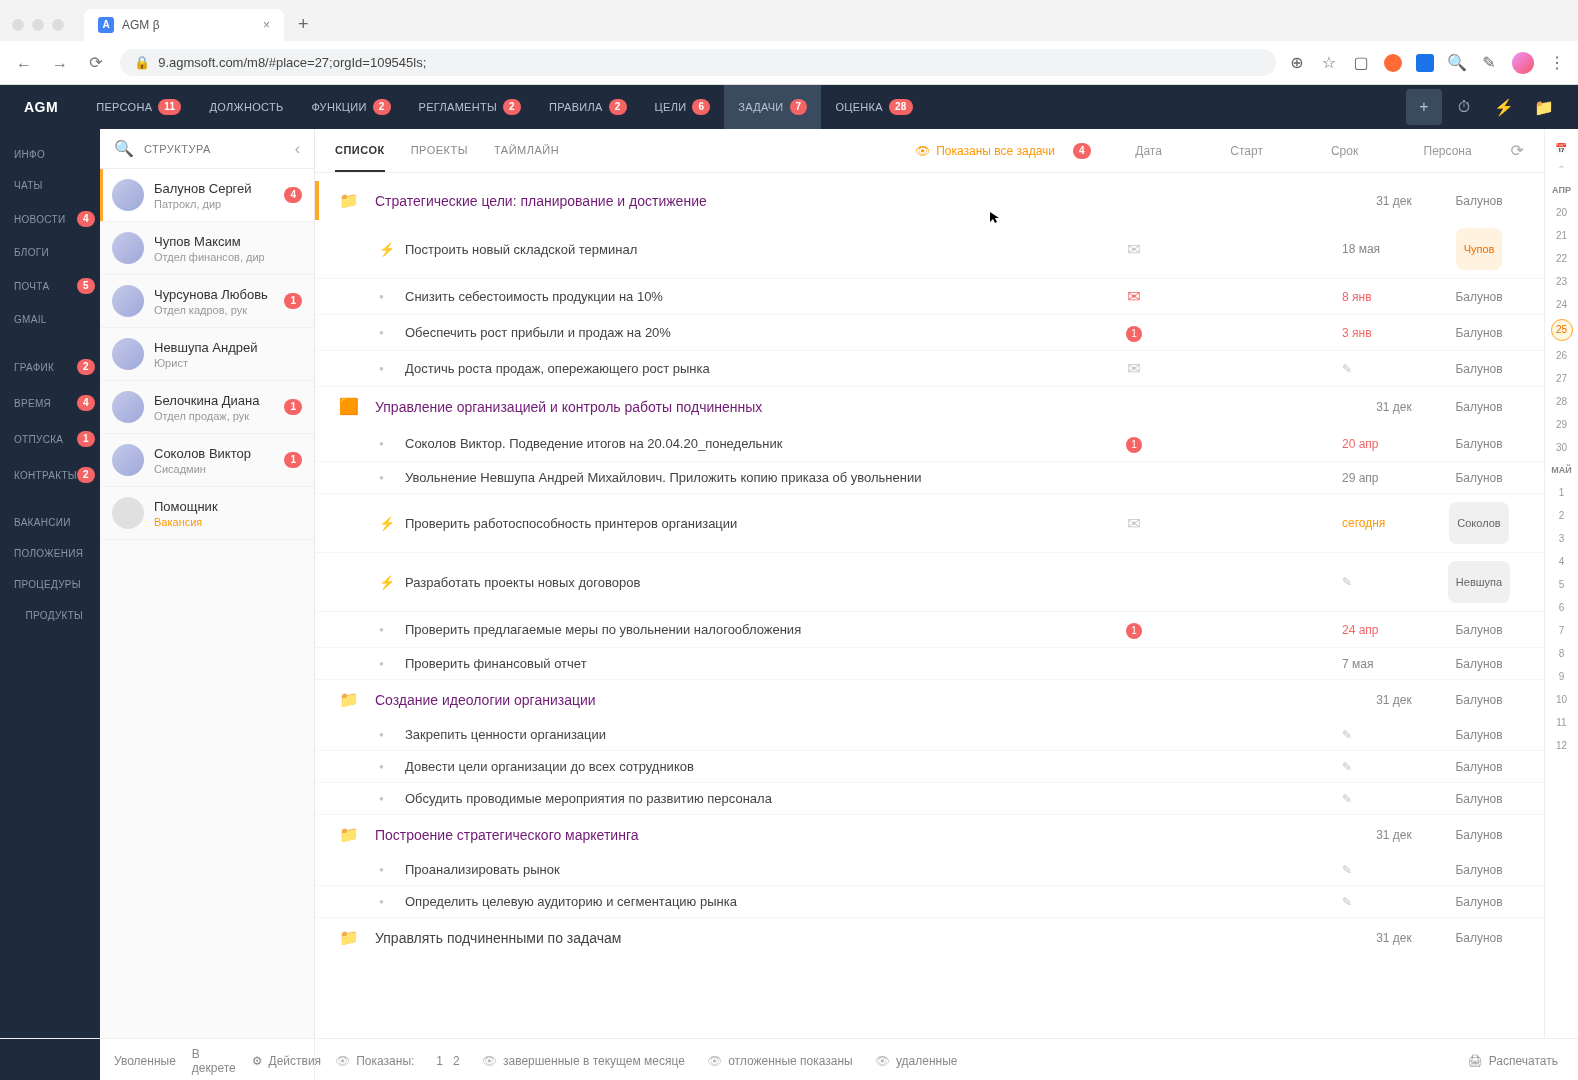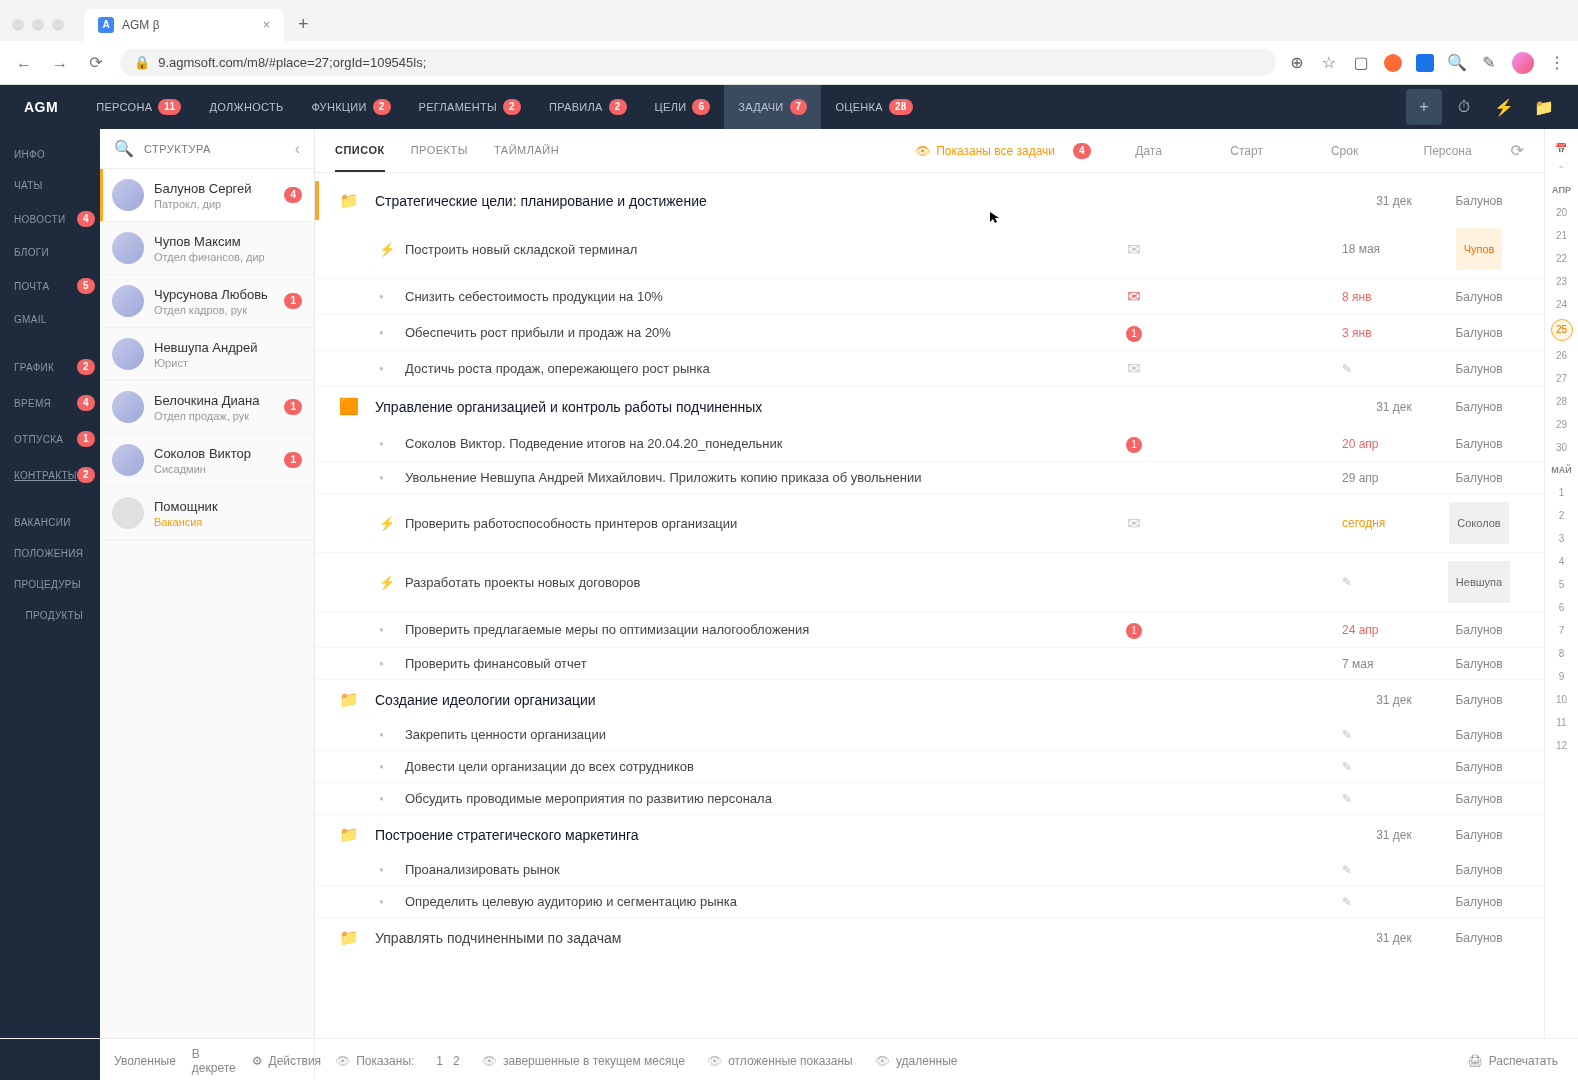--- a/index.html
+++ b/index.html
@@ -60,37 +60,37 @@
 .shown-label{color:#ff9800;font-size:12px;display:flex;align-items:center;gap:6px}
 .col-head{font-size:12px;color:#999;width:80px;text-align:center}
 .col-head.wide{width:90px}
 .refresh-ico{color:#aaa;cursor:pointer}
 
 .task-list{flex:1;overflow-y:auto;padding:8px 0}
 .group-header{display:flex;align-items:center;padding:10px 20px;gap:12px}
 .group-header.first{box-shadow:inset 4px 0 0 #ffa726}
 .folder-ico{color:#c5c5c5;width:28px;text-align:center}
 .folder-ico.yellow{color:#ffa726}
-.group-title{color:#0f172a;font-size:14px;flex:1;cursor:pointer}
+.group-title{color:#701a75;font-size:14px;flex:1;cursor:pointer}
 .group-title.dark{color:#444}
 .group-meta{display:flex;align-items:center;gap:0}
 .meta-col{font-size:12px;color:#888;width:80px;text-align:center}
 .meta-col.person{width:90px}
 .task-row{display:flex;align-items:center;padding:8px 20px 8px 64px;gap:12px;border-bottom:1px solid #f5f5f5}
 .task-ico{width:14px;color:#c5c5c5;font-size:8px}
 .task-ico.bolt{color:#ffa726;font-size:13px}
 .task-title{flex:1;font-size:13px;color:#444}
 .status-ico{width:24px;text-align:center;color:#c5c5c5}
 .status-ico .bdg{display:inline-block;width:16px;height:16px;background:#f56565;color:#fff;border-radius:50%;font-size:10px;line-height:16px}
 .date-col{width:80px;text-align:left;font-size:12px;color:#888}
 .date-col.red{color:#f56565}
 .date-col.orange{color:#ff9800}
 .date-col .edit{color:#c0c0c0}
 .person-col{width:90px;text-align:center;font-size:12px;color:#888}
-.person-tag{background:#fff3e0;color:#ef6c00;padding:15px 8px;border-radius:1px;font-size:11px;display:inline-block}
+.person-tag{background:#fff3e0;color:#ef6c00;padding:15px 8px;border-radius:8px;font-size:11px;display:inline-block}
 .person-tag.grey{background:#f0f0f0;color:#666}
 
 .right-calendar{width:34px;border-left:1px solid #eee;display:flex;flex-direction:column;align-items:center;font-size:10px;color:#999;padding-top:8px}
 .cal-ico{padding:6px 0;color:#aaa}
 .cal-up{color:#bbb;padding:4px}
 .cal-month{font-size:9px;padding:6px 0;text-transform:uppercase;color:#888;font-weight:600}
 .cal-day{padding:6px 0;cursor:pointer;width:100%;text-align:center}
 .cal-day.today{background:#fff8e1;border:1px solid #ffa726;border-radius:50%;width:22px;height:22px;line-height:20px;padding:0;margin:3px 0;color:#ef6c00}
 
 .bottom-bar{display:flex;border-top:1px solid #eee;background:#fff}
@@ -216,21 +216,21 @@
             <span class="badge">2</span>
           </div>
           <div class="rail-item">
             <span>ВРЕМЯ</span>
             <span class="badge">4</span>
           </div>
           <div class="rail-item">
             <span>ОТПУСКА</span>
             <span class="badge">1</span>
           </div>
-          <div class="rail-item" style="margin-bottom: 14px; text-decoration: underline;">
+          <div class="rail-item" style="margin-bottom: 14px;">
             <span>КОНТРАКТЫ</span>
             <span class="badge">2</span>
           </div>
           <div class="rail-item">
             <span>ВАКАНСИИ</span>
           </div>
           <div class="rail-item">
             <span>ПОЛОЖЕНИЯ</span>
           </div>
           <div class="rail-item">
@@ -419,21 +419,21 @@
             <div class="task-ico bolt">⚡</div>
             <div class="task-title">Разработать проекты новых договоров</div>
             <div class="status-ico"></div>
             <div class="date-col"></div>
             <div class="date-col"></div>
             <div class="date-col"><span class="edit">✎</span></div>
             <div class="person-col"><span class="person-tag grey">Невшупа</span></div>
           </div>
           <div class="task-row">
             <div class="task-ico">●</div>
-            <div class="task-title">Проверить предлагаемые меры по оптимизации налогообложения</div>
+            <div class="task-title">Проверить предлагаемые меры по увольнении налогообложения</div>
             <div class="status-ico"><span class="bdg">1</span></div>
             <div class="date-col"></div>
             <div class="date-col"></div>
             <div class="date-col red">24 апр</div>
             <div class="person-col">Балунов</div>
           </div>
           <div class="task-row">
             <div class="task-ico">●</div>
             <div class="task-title">Проверить финансовый отчет</div>
             <div class="status-ico"></div>

